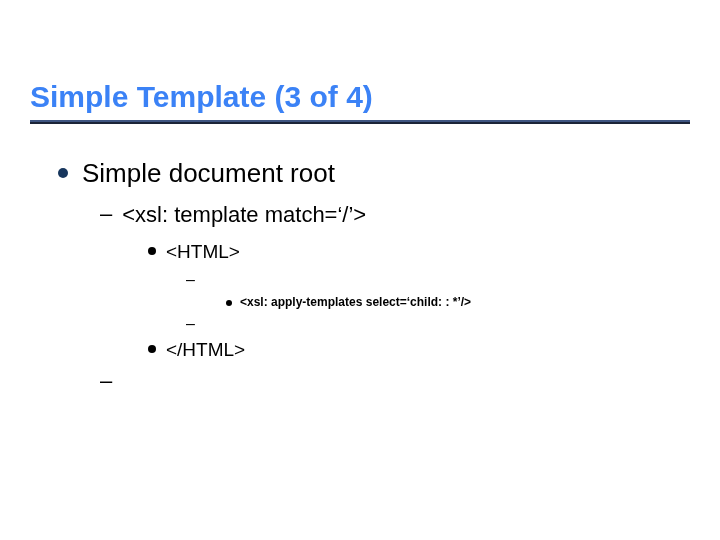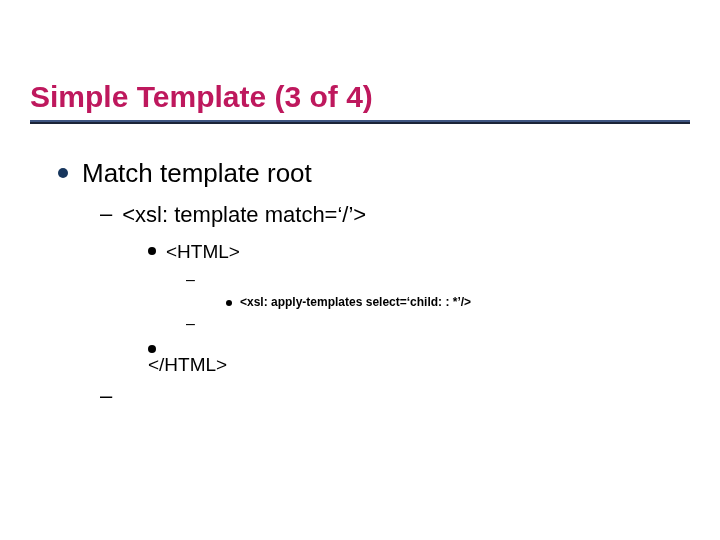--- a/index.html
+++ b/index.html
@@ -11,21 +11,21 @@
     color: #000000;
     position: relative;
     overflow: hidden;
   }
   .slide {
     padding: 80px 30px 30px 30px;
   }
   .title {
     font-size: 30px;
     font-weight: bold;
-    color: #be185d;
+    color: #3b82f6;
     margin-bottom: 6px;
   }
   .title-underline {
     width: 660px;
     height: 4px;
     position: relative;
     margin-bottom: 34px;
   }
   .title-underline .top-line {
     position: absolute;
@@ -78,36 +78,36 @@
   .l1-text { font-size: 26px; line-height: 1.2; }
   .l2-text { font-size: 22px; line-height: 1.3; text-align: right; }
   .l3-text { font-size: 19px; line-height: 1.3; }
   .l4-text { font-size: 17px; line-height: 1.4; font-weight: bold; }
   .l5-text { font-size: 12px; line-height: 1.4; font-weight: bold; }
   .level1 { margin-left: 28px; margin-bottom: 12px; }
   .level2 { margin-left: 70px; margin-bottom: 10px; }
   .level3 { margin-left: 118px; margin-bottom: 6px; }
   .level4 { margin-left: 156px; margin-bottom: 4px; }
   .level5 { margin-left: 196px; margin-bottom: 4px; }
-  .gap-big { margin-top: 4px; flex-direction: column; }
+  .gap-big { margin-top: 4px; }
 </style>
 </head>
 <body>
 
 <div class="slide">
 
   <div class="title">Simple Template (3 of 4)</div>
   <div class="title-underline">
     <div class="top-line"></div>
     <div class="shadow-line"></div>
   </div>
 
   <div class="bullet-row level1">
     <span class="disc"></span>
-    <span class="l1-text">Match template root</span>
+    <span class="l1-text">Simple document root</span>
   </div>
 
   <div class="bullet-row level2">
     <span class="dash">–</span>
     <span class="l2-text">&lt;xsl: template match=‘/’&gt;</span>
   </div>
 
   <div class="bullet-row level3">
     <span class="disc sm"></span>
     <span class="l3-text">&lt;HTML&gt;</span>

